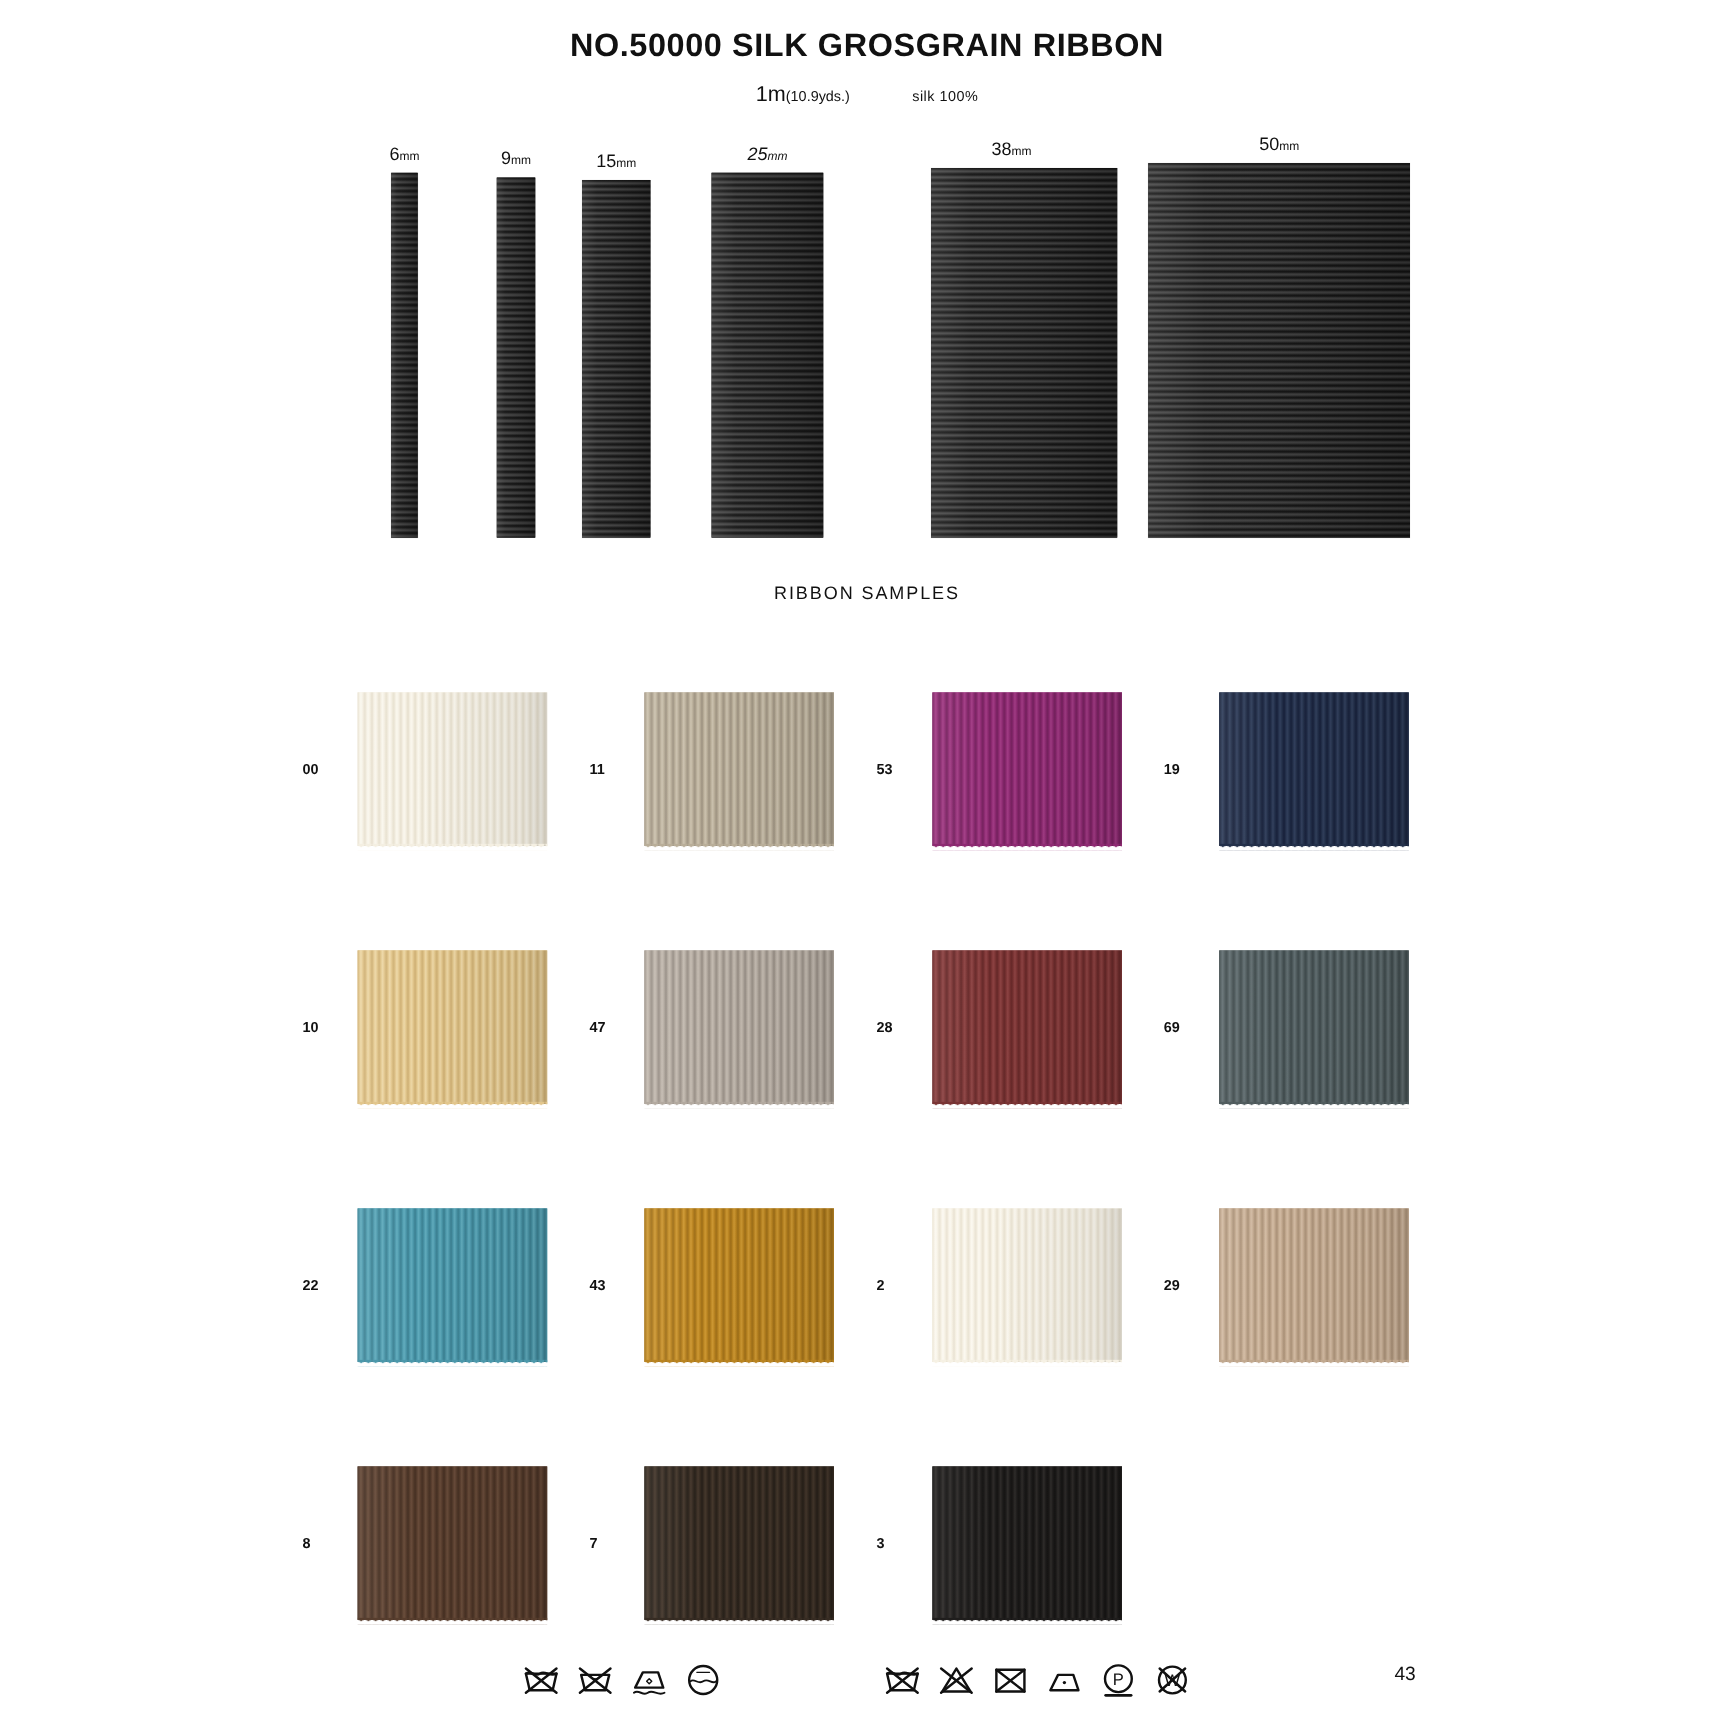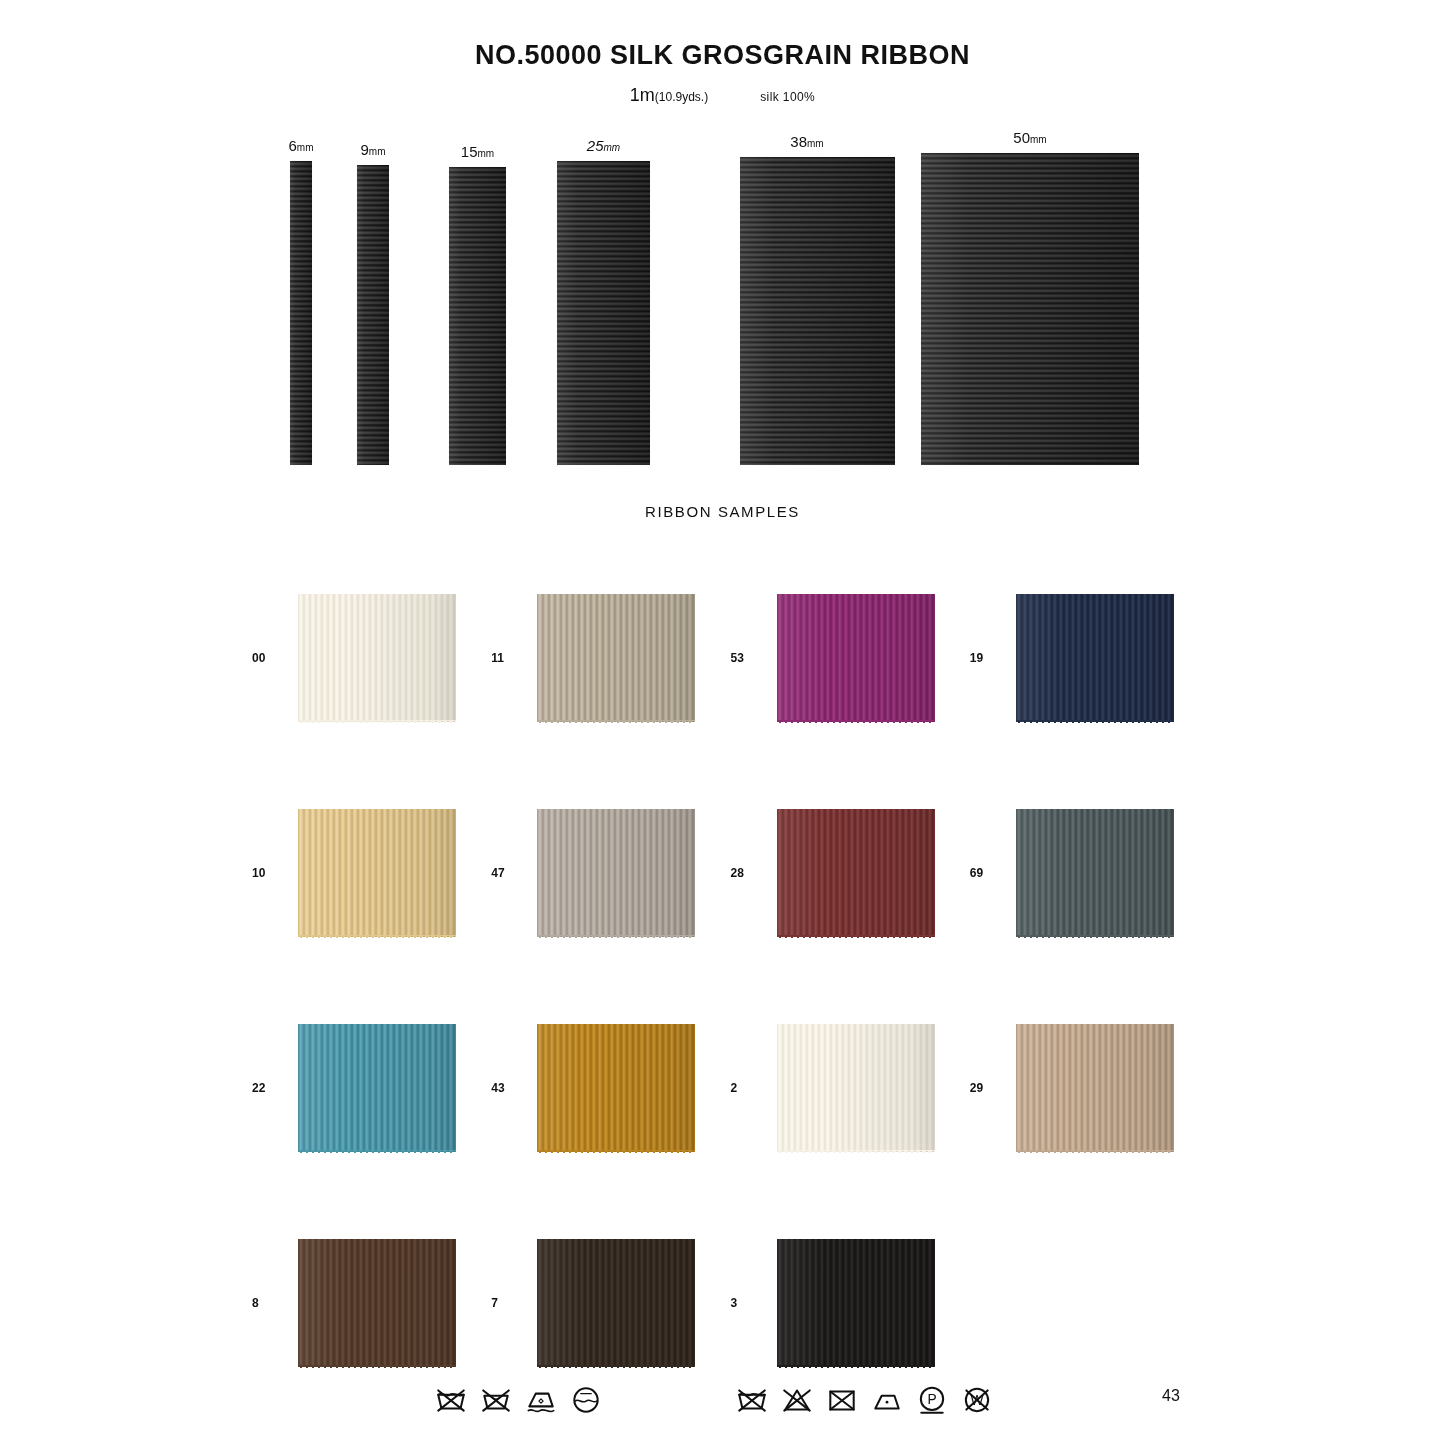--- a/index.html
+++ b/index.html
@@ -16,21 +16,21 @@
     overflow: hidden;
   }
 
   
   .page-title {
     text-align: center;
     font-size: 27px;
     font-weight: bold;
     letter-spacing: 0.5px;
     margin: 0;
-    padding-top: 40px;
+    padding-top: 23px;
     color: #111;
   }
   .subtitle-row {
     display: flex;
     justify-content: center;
     align-items: baseline;
     gap: 52px;
     margin-top: 14px;
   }
   .sub-length {
@@ -48,20 +48,21 @@
 
   
   .widths-area {
     position: relative;
     margin-top: 14px;
     height: 345px;
   }
   .width-col {
     position: absolute;
     bottom: 0;
+    margin-left: 36px;
   }
   .width-label {
     position: absolute;
     bottom: 100%;
     left: 50%;
     transform: translateX(-50%);
     margin-bottom: 7px;
     white-space: nowrap;
     font-size: 15px;
     color: #111;
@@ -188,21 +189,21 @@
     <span>1m</span><span class="paren">(10.9yds.)</span>
   </div>
   <div class="sub-material">silk  100%</div>
 </div>
 
 <div class="widths-area" id="widths-area">
     <div class="width-col" style="left: 290px;">
       <div class="width-label"><span>6</span><span class="unit">mm</span></div>
       <div class="ribbon-strip" style="width: 22px; height: 304px;"></div>
     </div>
-    <div class="width-col" style="left: 357px;">
+    <div class="width-col" style="left: 378px;">
       <div class="width-label"><span>9</span><span class="unit">mm</span></div>
       <div class="ribbon-strip" style="width: 32px; height: 300px;"></div>
     </div>
     <div class="width-col" style="left: 449px;">
       <div class="width-label"><span>15</span><span class="unit">mm</span></div>
       <div class="ribbon-strip" style="width: 57px; height: 298px;"></div>
     </div>
     <div class="width-col" style="left: 557px; font-style: italic;">
       <div class="width-label"><span>25</span><span class="unit">mm</span></div>
       <div class="ribbon-strip" style="width: 93px; height: 304px;"></div>

